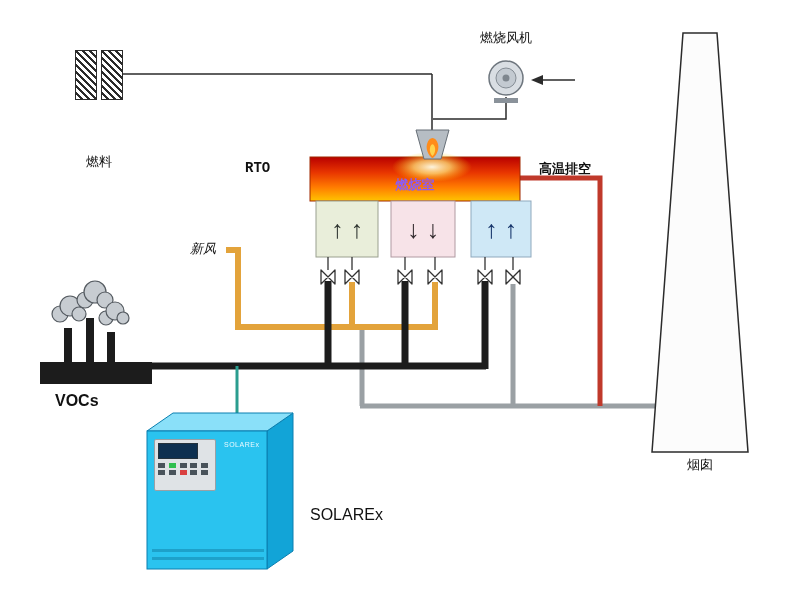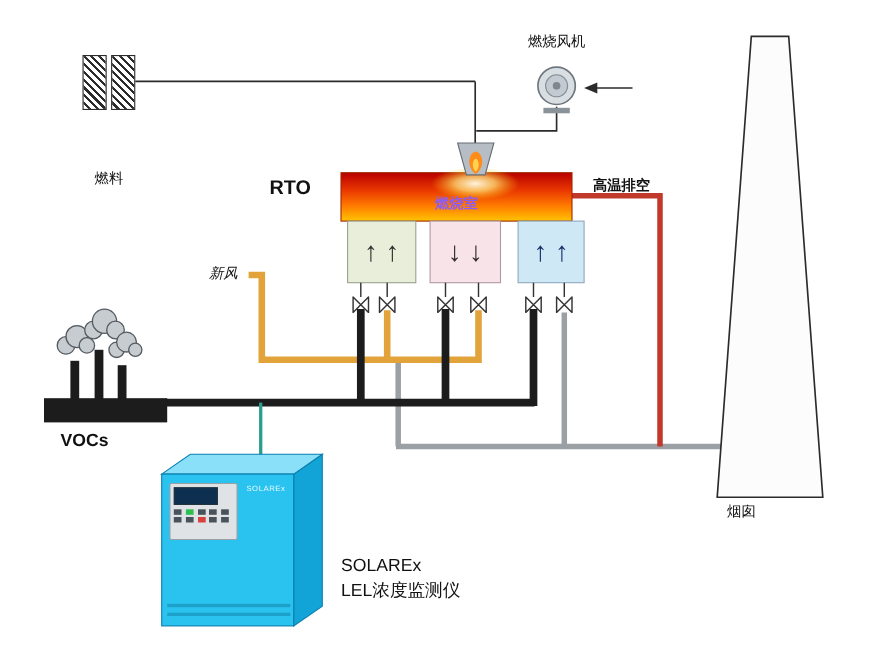--- a/index.html
+++ b/index.html
@@ -180,22 +180,21 @@
         <span></span>
         <span></span>
     </div>
   </div>
   <div class="cab-logo">SOLAREx</div>
   <div class="louver" style="top:549px;"></div>
   <div class="louver" style="top:557px;"></div>
 
   <div class="label lbl-13 centered" style="left:73px;top:113px;width:52px;margin-top:40px;">燃料</div>
   <div class="label lbl-13 centered" style="left:478px;top:29px;width:56px;">燃烧风机</div>
-  <div class="label lbl-bold" style="left:245px;top:160px;font-size:18px;">RTO</div>
+  <div class="label lbl-bold" style="left:245px;top:160px;font-size:14px;font-family:Liberation Mono, monospace;">RTO</div>
   <div class="label lbl-13 lbl-bold centered" style="left:380px;top:176px;width:70px;color:#8b5cf6;">燃烧室</div>
   <div class="label lbl-13 lbl-bold" style="left:539px;top:160px;font-family:Liberation Serif, serif;">高温排空</div>
   <div class="label lbl-13" style="left:190px;top:240px;font-style:italic;">新风</div>
   <div class="label lbl-bold" style="left:55px;top:392px;font-size:16px;">VOCs</div>
-  <div class="label lbl-13 centered" style="left:648px;top:456px;width:52px;">烟囱</div>
+  <div class="label lbl-13 centered" style="left:674px;top:456px;width:52px;">烟囱</div>
   <div class="label" style="left:310px;top:506px;font-size:16px;">SOLAREx</div>
-  <div class="label" style="left:310px;top:527px;font-size:16px;">LEL浓度监测仪</div>
 
 </div>
 
 </body></html>

